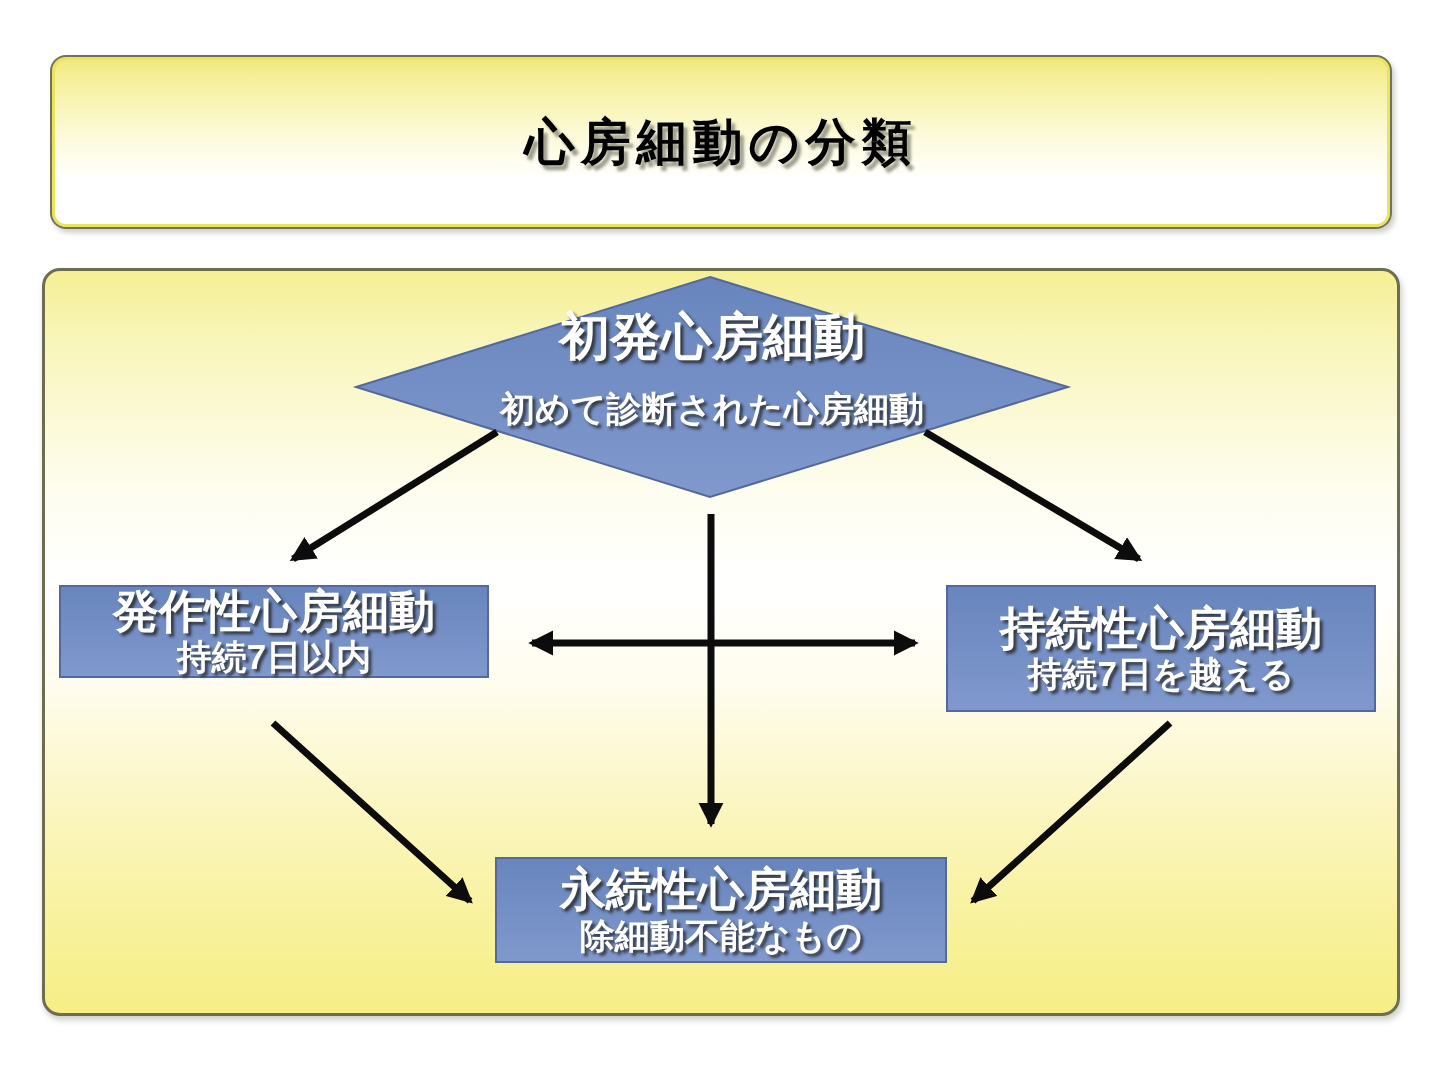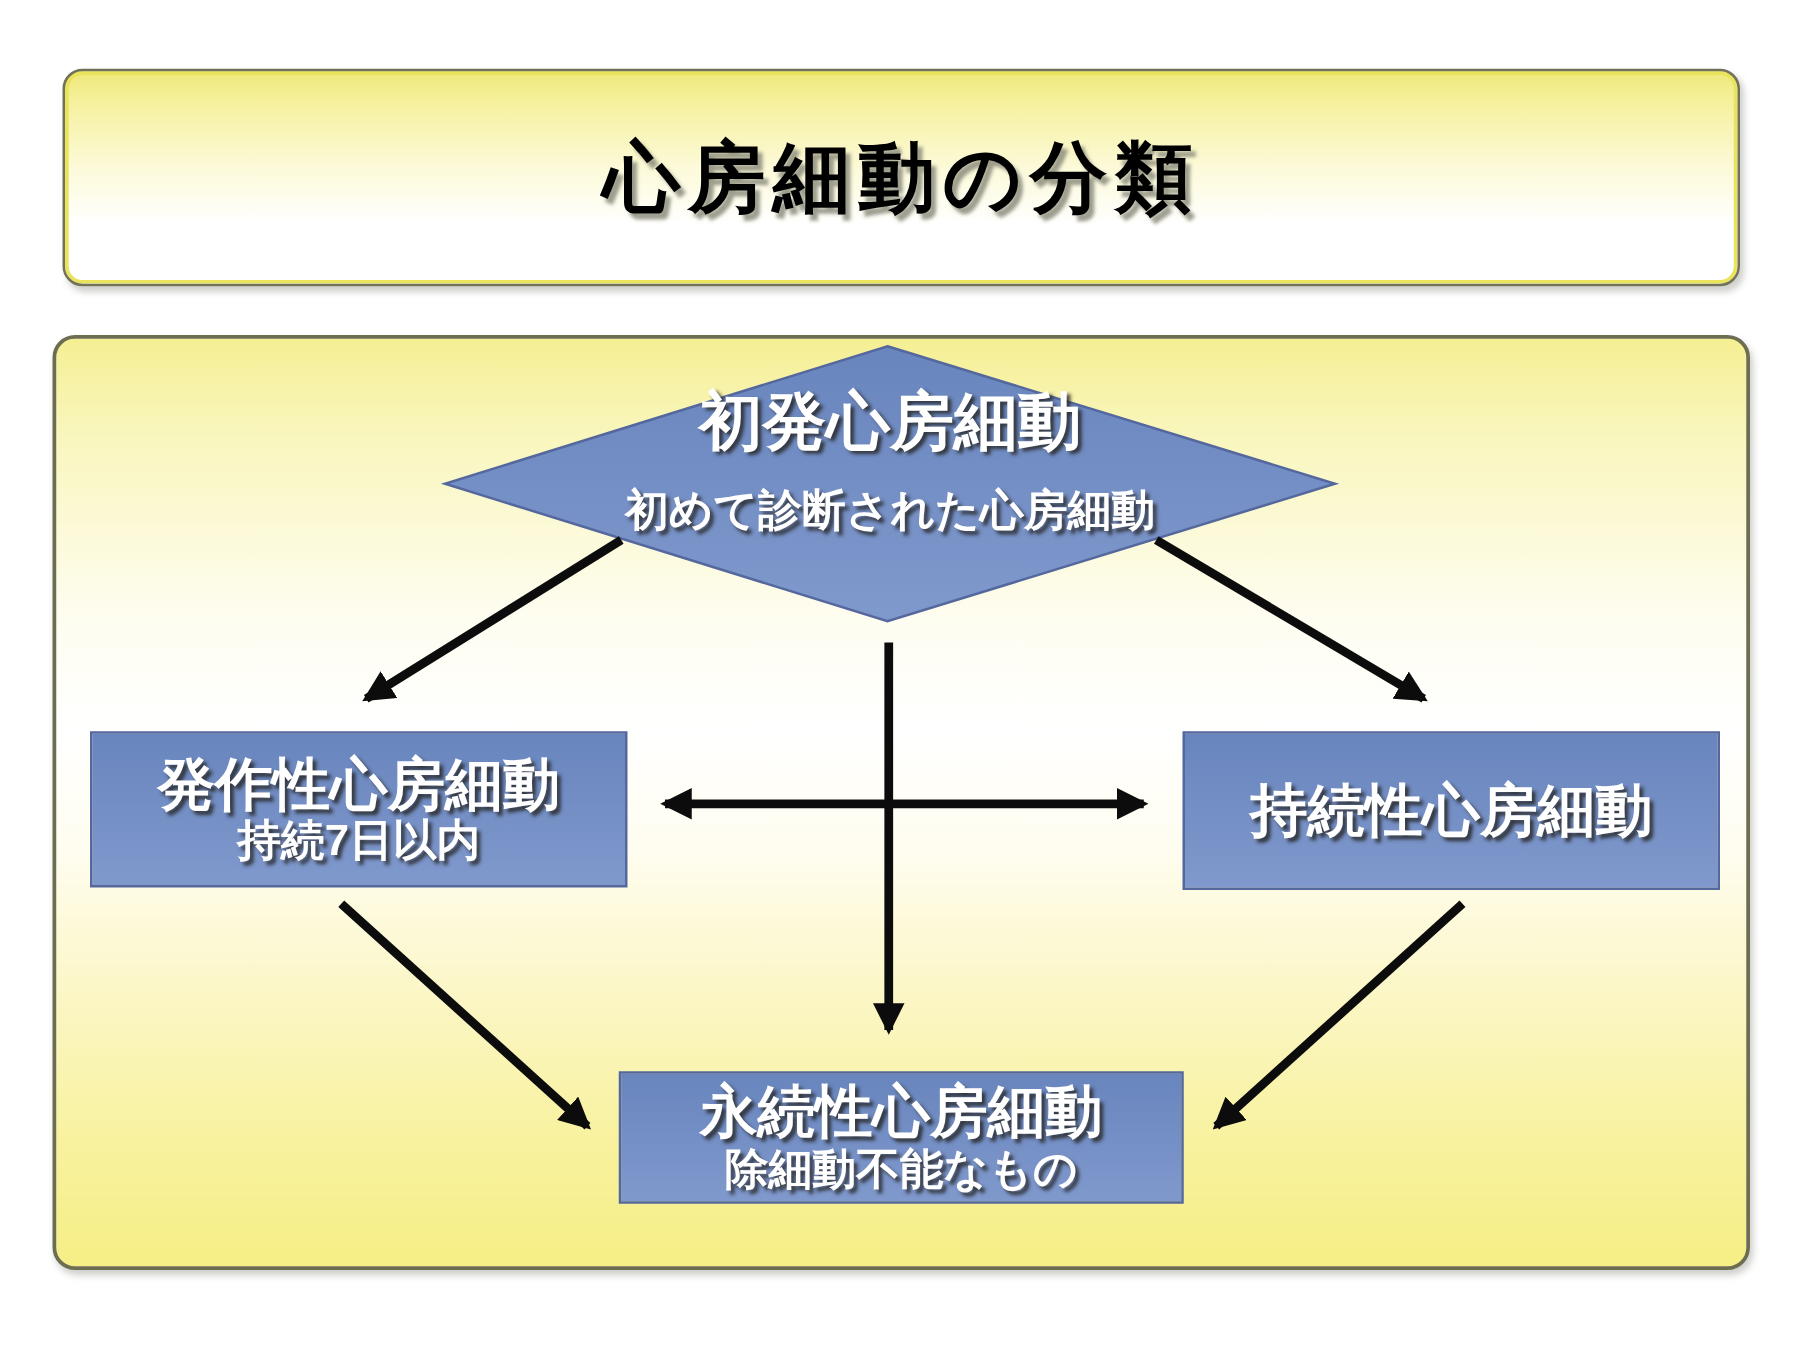--- a/index.html
+++ b/index.html
@@ -9,21 +9,21 @@
   
   .title-box{
     position:absolute;left:50px;top:55px;width:1338px;height:170px;
     border-radius:16px;
     border:2px solid #72725a;
     background:linear-gradient(180deg,#efe87a 0%,#f6f1a0 16%,#fcfad8 45%,#ffffff 72%,#ffffff 100%);
     box-shadow:inset 0 0 0 3px #eae45c, 3px 4px 5px rgba(120,120,110,0.35);
     display:flex;align-items:center;justify-content:center;
   }
   .title-box h1{
-    margin:0;font-size:62px;font-weight:bold;color:#000000;
+    margin:0;font-size:50px;font-weight:bold;color:#000000;
     letter-spacing:6px;
     text-shadow:4px 5px 3px rgba(140,140,125,0.85);
   }
 
   
   .panel{
     position:absolute;left:42px;top:268px;width:1352px;height:742px;
     border-radius:18px;
     border:3px solid var(--panel-border,#6d6d52);
     background:linear-gradient(180deg,
@@ -46,21 +46,21 @@
   .node-title{
     color:#ffffff;font-weight:bold;font-size:46px;line-height:1.12;
     text-shadow:3px 3px 3px rgba(40,40,40,0.85);
     white-space:nowrap;
   }
   .node-sub{
     color:#ffffff;font-weight:bold;font-size:35px;line-height:1.15;
     text-shadow:3px 3px 3px rgba(40,40,40,0.85);
     white-space:nowrap;
   }
-  .box-paroxysmal{left:72px;top:585px;width:430px;height:125px;}
+  .box-paroxysmal{left:59px;top:585px;width:430px;height:93px;}
   .box-persistent{left:946px;top:585px;width:430px;height:127px;}
   .box-permanent{left:495px;top:857px;width:452px;height:106px;}
 
   
   .diamond-label{
     position:absolute;left:412px;top:308px;width:600px;z-index:3;
     display:flex;flex-direction:column;align-items:center;gap:8px;
     background:transparent;border:none;
   }
   .diamond-label .node-title{font-size:51px;}
@@ -103,20 +103,21 @@
     <div class="node-sub">初めて診断された心房細動</div>
   </div>
 
   <div class="node box-paroxysmal">
     <div class="node-title">発作性心房細動</div>
     <div class="node-sub">持続7日以内</div>
   </div>
 
   <div class="node box-persistent">
     <div class="node-title">持続性心房細動</div>
+    <div class="node-sub">持続7日を越える</div>
   </div>
 
   <div class="node box-permanent">
     <div class="node-title">永続性心房細動</div>
     <div class="node-sub">除細動不能なもの</div>
   </div>
 
 </div>
 
 </body></html>

